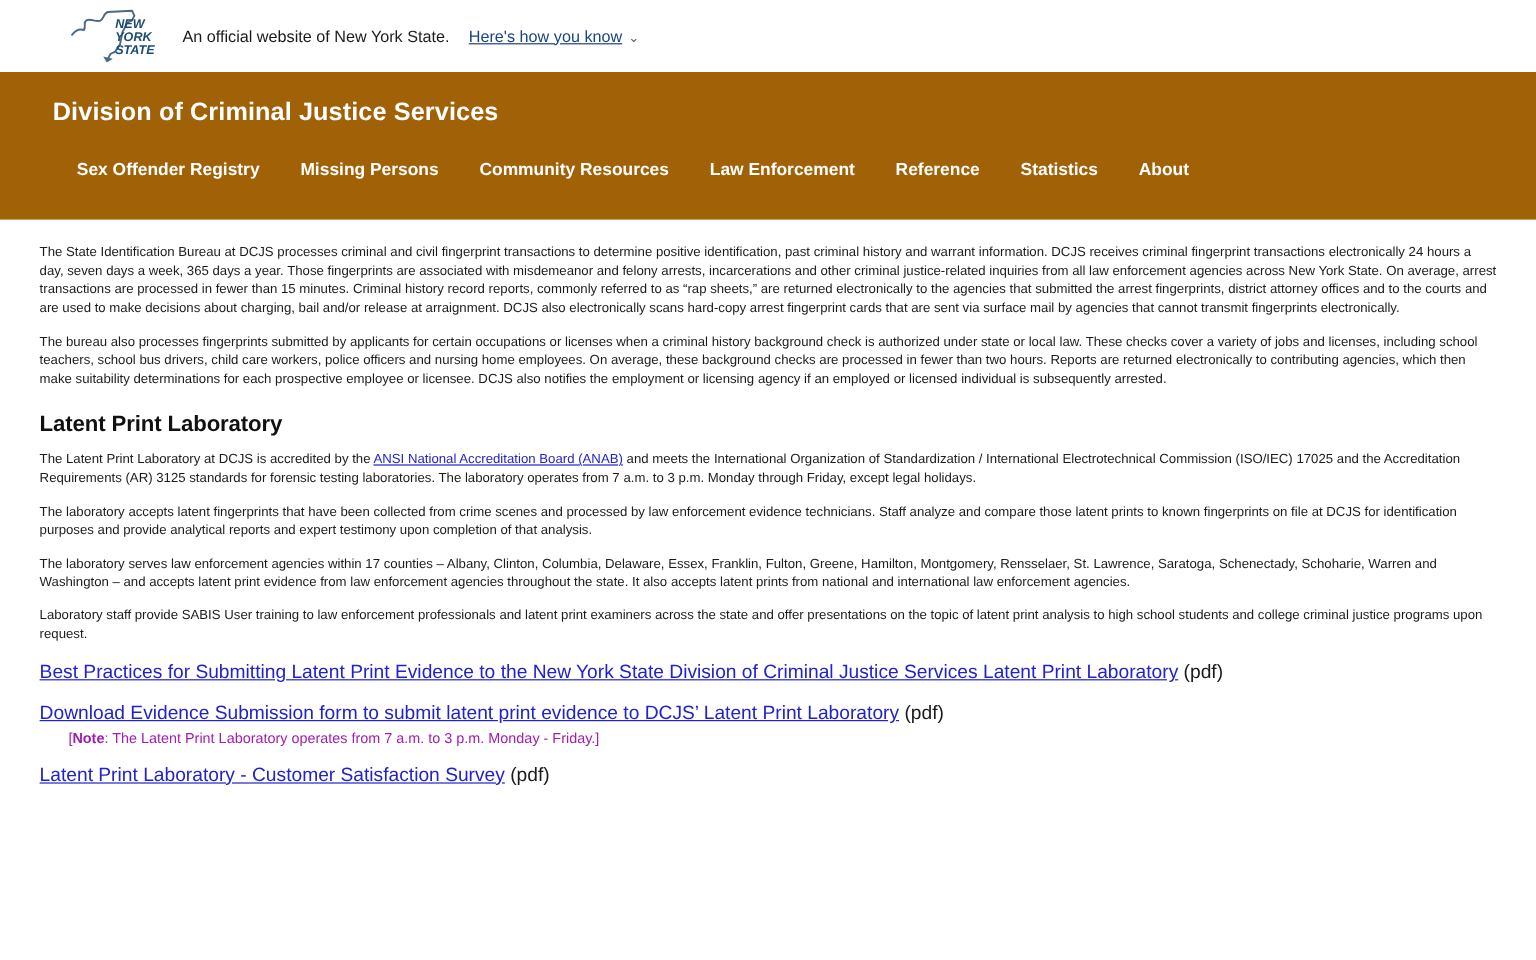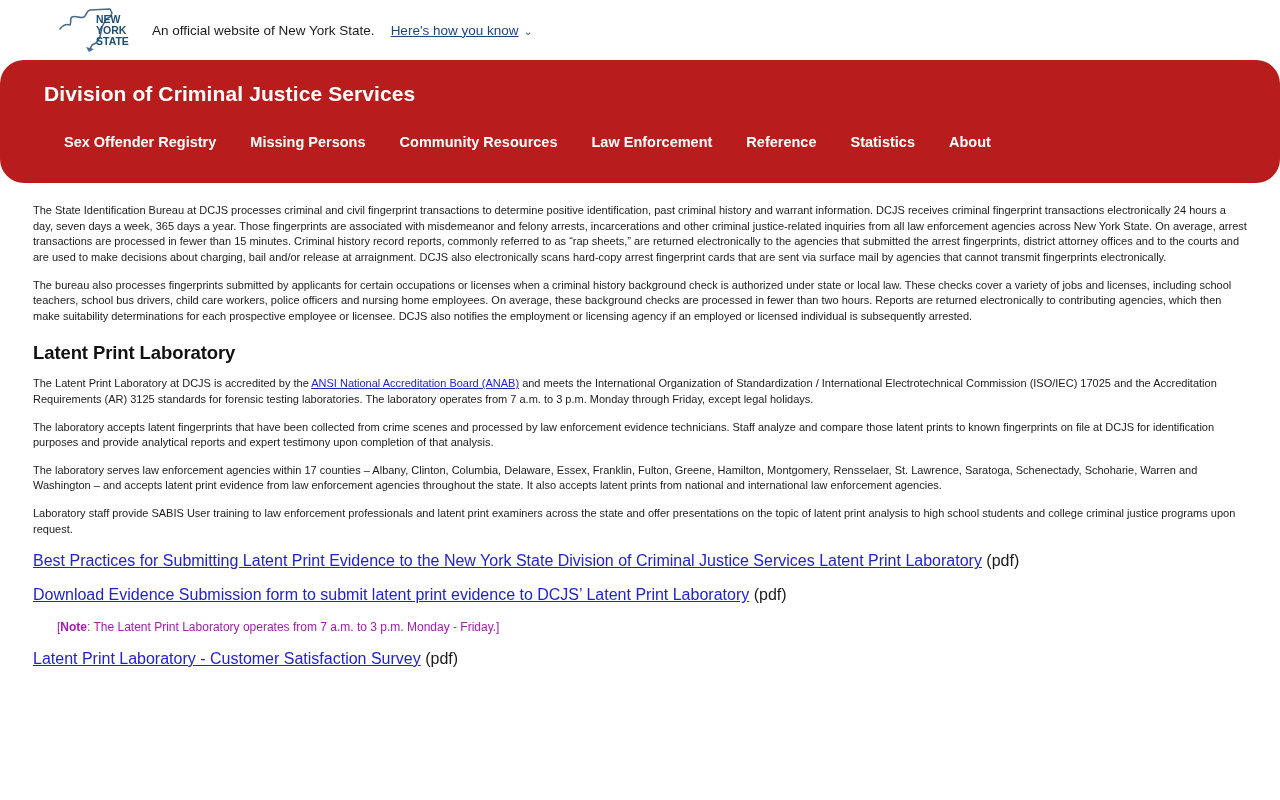--- a/index.html
+++ b/index.html
@@ -17,20 +17,21 @@
     background: #ffffff;
     display: flex;
     align-items: center;
     padding: 0 24px 0 56px;
     position: relative;
   }
   .ny-logo {
     width: 78px; height: 46px;
     display: flex; align-items: flex-start;
     flex: 0 0 auto;
+    font-style: italic;
   }
   .ny-logo svg { display: block; }
   .banner-text {
     margin-left: 18px;
     font-size: 13.5px;
     color: #1b1b1b;
     white-space: nowrap;
   }
   .banner-link {
     margin-left: 16px;
@@ -74,23 +75,22 @@
     width: 44px;
     background: #1b4d73;
     border: 0;
     display: flex; align-items: center; justify-content: center;
     cursor: pointer;
   }
   .search-btn svg { display: block; }
 
   
   .agency {
-    background: #b91c1c;
+    background: #a16207;
     padding: 22px 0 0 0;
-    border-radius: 24px;
   }
   .agency-inner { padding: 0 44px; }
   .agency-title {
     color: #ffffff;
     font-size: 21px;
     font-weight: bold;
     letter-spacing: .1px;
     margin: 0 0 30px 0;
     line-height: 1.1;
   }
@@ -146,21 +146,21 @@
   }
   .pdf-tag { color: #1b1b1b; }
   .note-line {
     font-size: 12px;
     line-height: 1.45;
     margin: 0 0 11px 0;
     color: #a21caf;
     padding-left: 24px;
   }
   .note-line b { font-weight: bold; }
-  .tight { margin-bottom: 12px; }
+  .tight { margin-bottom: 0; }
 </style>
 </head>
 <body>
 
 <div class="ny-banner">
 
   <div class="ny-logo">
     <svg width="78" height="46" viewBox="0 0 78 46" aria-hidden="true">
       <path d="M4 22 C7 18, 11 17, 14 18 C16 14, 13 12, 16 10 C20 8, 24 12, 28 10
                C31 8, 30 4, 34 3 L54 2 L56 6 L54 10 L50 12 L46 20 L44 30

